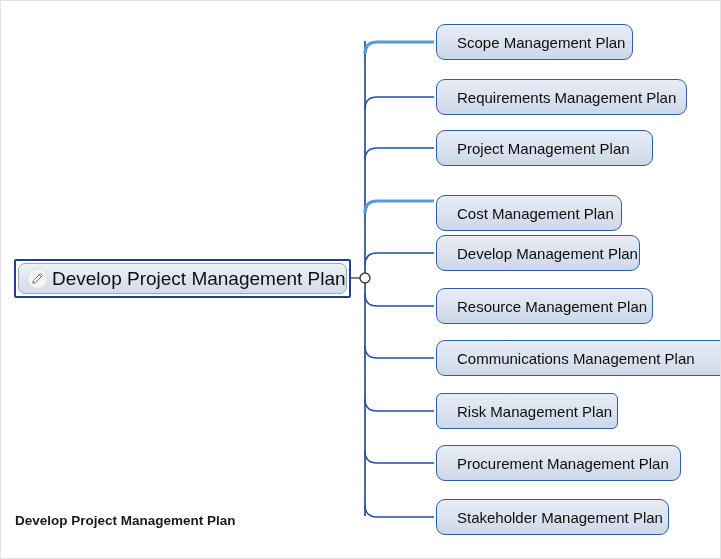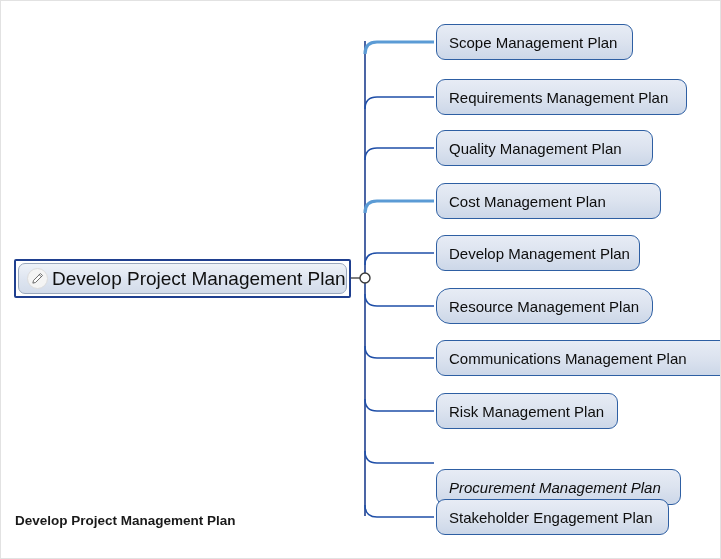--- a/index.html
+++ b/index.html
@@ -71,21 +71,21 @@
   
   .child-node {
     position: absolute;
     box-sizing: border-box;
     height: 36px;
     border: 1.5px solid #2e5fa3;
     border-radius: 9px;
     background: linear-gradient(to bottom, #e7ecf5 0%, #dce3ef 50%, #ccd7e8 100%);
     display: flex;
     align-items: center;
-    padding: 0 12px;
+    padding: 0 20px;
     white-space: nowrap;
   }
   .child-label {
     font-size: 15px;
     color: #0d0d0d;
     line-height: 1;
   }
 
   
   .caption {
@@ -132,40 +132,40 @@
   </div>
 
   <div id="children-layer">
       <div class="child-node" style="left: 435px; top: 23px; width: 197px; border-color: rgb(46, 95, 163);">
         <span class="child-label">Scope Management Plan</span>
       </div>
       <div class="child-node" style="left: 435px; top: 78px; width: 251px; border-color: rgb(46, 95, 163); text-align: center;">
         <span class="child-label">Requirements Management Plan</span>
       </div>
       <div class="child-node" style="left: 435px; top: 129px; width: 217px; border-color: rgb(46, 95, 163);">
-        <span class="child-label">Quality Management Plan</span>
+        <span class="child-label">Project Management Plan</span>
       </div>
-      <div class="child-node" style="left: 435px; top: 182px; width: 225px; border-color: rgb(46, 95, 163);">
+      <div class="child-node" style="left: 435px; top: 194px; width: 186px; border-color: rgb(46, 95, 163);">
         <span class="child-label">Cost Management Plan</span>
       </div>
       <div class="child-node" style="left: 435px; top: 234px; width: 204px; border-color: rgb(46, 95, 163);">
         <span class="child-label">Develop Management Plan</span>
       </div>
-      <div class="child-node" style="left: 435px; top: 287px; width: 217px; border-color: rgb(46, 95, 163); border-radius: 14px;">
+      <div class="child-node" style="left: 435px; top: 287px; width: 217px; border-color: rgb(46, 95, 163);">
         <span class="child-label">Resource Management Plan</span>
       </div>
       <div class="child-node" style="left: 435px; top: 339px; width: 323px; border-color: rgb(46, 95, 163);">
         <span class="child-label">Communications Management Plan</span>
       </div>
-      <div class="child-node" style="left: 435px; top: 392px; width: 182px; border-color: rgb(46, 95, 163);">
+      <div class="child-node" style="left: 435px; top: 392px; width: 182px; border-color: rgb(46, 95, 163); border-radius: 6px;">
         <span class="child-label">Risk Management Plan</span>
       </div>
-      <div class="child-node" style="left: 435px; top: 468px; width: 245px; border-color: rgb(46, 95, 163); font-style: italic;">
+      <div class="child-node" style="left: 435px; top: 444px; width: 245px; border-color: rgb(46, 95, 163);">
         <span class="child-label">Procurement Management Plan</span>
       </div>
       <div class="child-node" style="left: 435px; top: 498px; width: 233px; border-color: rgb(46, 95, 163);">
-        <span class="child-label">Stakeholder Engagement Plan</span>
+        <span class="child-label">Stakeholder Management Plan</span>
       </div>
     </div>
 
   <div class="caption">Develop Project Management Plan</div>
 
 </div>
 
 </body></html>

